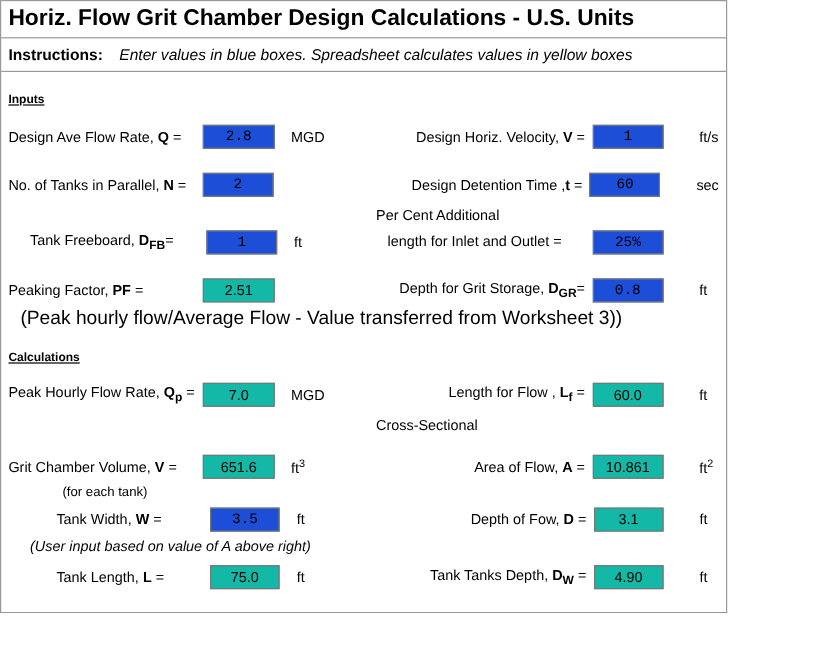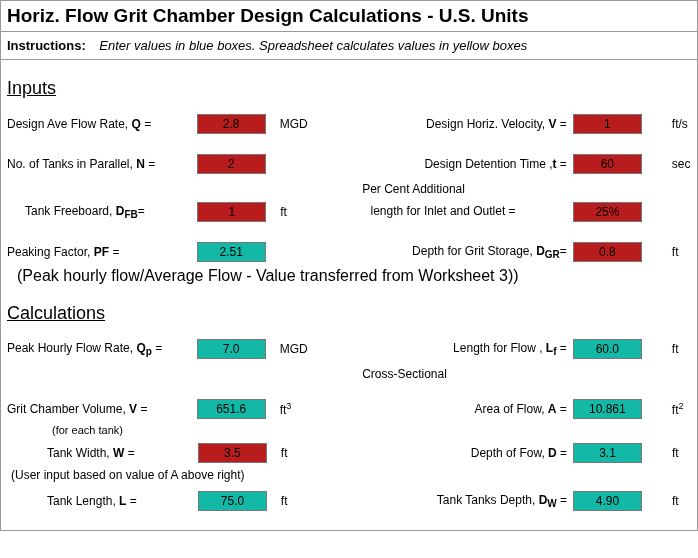--- a/index.html
+++ b/index.html
@@ -5,21 +5,21 @@
   * { box-sizing: border-box; }
   body {
     margin: 0;
     padding: 0;
     font-family: Arial, sans-serif;
     font-size: 12px;
     background: #fff;
     color: #000;
   }
   .sheet {
-    width: 698px;
+    width: 606px;
     border: 1px solid #999;
     border-top: none;
   }
   .title-row {
     border-top: 1px solid #999;
     border-bottom: 1px solid #999;
     padding: 4px 6px;
     font-size: 19px;
     font-weight: bold;
   }
@@ -27,23 +27,23 @@
     border-bottom: 1px solid #999;
     padding: 6px 6px;
     font-size: 13px;
   }
   .instr-row .lbl { font-weight: bold; font-style: normal; }
   .instr-row .txt { font-style: italic; margin-left: 10px; }
   .body {
     padding: 6px 6px 4px 6px;
   }
   .section-header {
-    font-weight: normal;
+    font-weight: bold;
     text-decoration: underline;
-    font-size: 18px;
+    font-size: 10px;
     margin: 12px 0 14px 0;
   }
   .row {
     display: flex;
     align-items: center;
     margin-bottom: 4px;
     min-height: 22px;
   }
   .gap { height: 14px; }
   .lab-left {
@@ -55,21 +55,21 @@
   .lab-left.indent2 { padding-left: 40px; }
   .box, .boxw {
     display: inline-flex;
     align-items: center;
     justify-content: center;
     width: 72px;
     height: 20px;
     border: 1px solid #777;
     font-size: 12px;
   }
-  .blue { background: #b91c1c; }
+  .blue { background: #1d4ed8; font-family: Liberation Mono, monospace; }
   .yellow { background: #14b8a6; }
   .unit-left {
     width: 70px;
     padding-left: 14px;
     text-align: left;
   }
   .mid-gap { width: 30px; }
   .lab-right {
     width: 220px;
     text-align: right;
@@ -83,21 +83,22 @@
   .note {
     font-size: 16px;
     margin: 2px 0 6px 10px;
   }
   .note-small {
     font-size: 11px;
     margin: 0 0 6px 45px;
   }
   .note-under {
     font-size: 12px;
-    margin: 0 0 8px 4px;
+    margin: 0 0 8px 18px;
+    font-style: italic;
   }
   sup { font-size: 9px; }
   .sym { font-weight: bold; font-family: Arial, sans-serif; }
   .subv { font-weight: bold; }
   .multiline-right {
     width: 220px;
     text-align: left;
     padding-left: 0;
     line-height: 1.3;
   }

